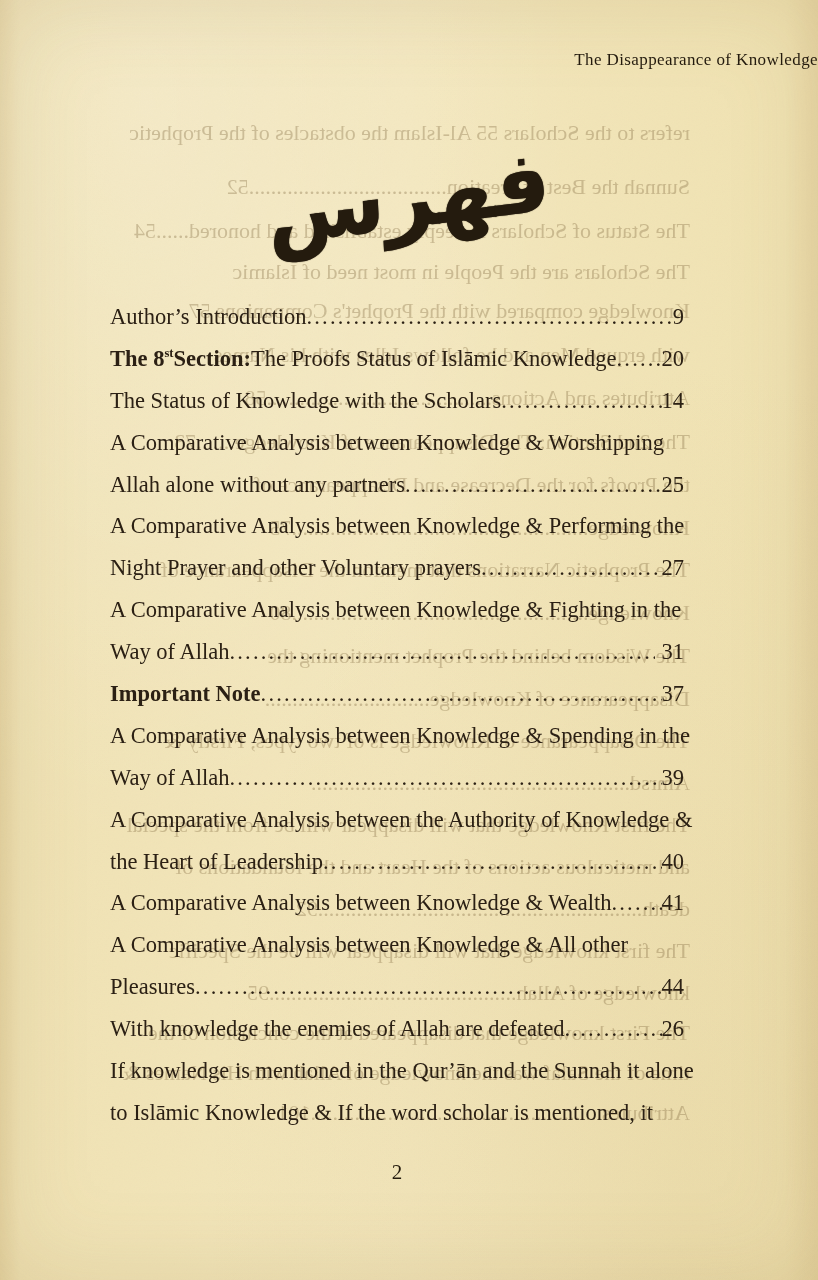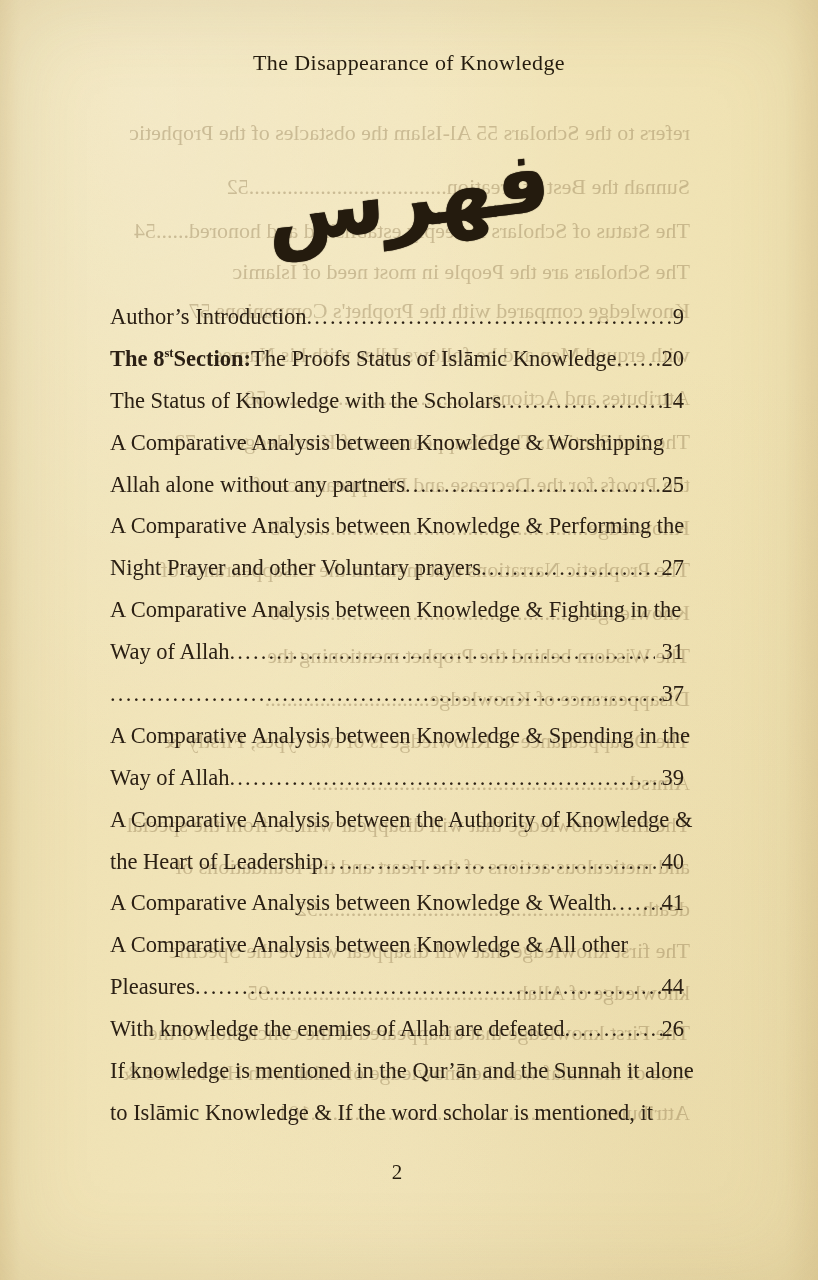--- a/index.html
+++ b/index.html
@@ -15,21 +15,21 @@
       radial-gradient(ellipse at 85% 95%, rgba(190,160,90,0.12), rgba(255,255,255,0) 50%),
       linear-gradient(90deg, #e7d6a5 0%, #f0e2b4 2.5%, #f3e6bc 50%, #f0e2b2 96%, #e9d8a7 100%),
       #f1e3b6;
     box-shadow: inset 0 0 90px rgba(150,120,60,0.18);
     color:#2b2014;
   }
   .grain{position:absolute;inset:0;width:100%;height:100%;opacity:.45;pointer-events:none;}
 
   .running-head{
     position:absolute;top:50px;left:0;width:100%;
-    text-align:center;font-size:22px;letter-spacing:.4px;color:#241b0e;
+    text-align:right;font-size:17px;letter-spacing:.4px;color:#241b0e;
   }
 
   .calligraphy{
     position:absolute;top:142px;left:0;width:100%;height:120px;
     text-align:center;
   }
   .calligraphy .glyph{
     display:inline-block;
     font-family:"DejaVu Sans", sans-serif;
     font-size:86px;font-weight:bold;line-height:110px;
@@ -174,20 +174,21 @@
       <span>A Comparative Analysis between Knowledge &amp; Fighting in the</span>
     </div>
 
     <div class="toc-line">
       <span>Way of Allah</span>
       <span class="lead"></span>
       <span class="num sp">31</span>
     </div>
 
     <div class="toc-line">
+      <span class="b">Important Note</span>
       <span class="lead"></span>
       <span class="num">37</span>
     </div>
 
     <div class="toc-line">
       <span>A Comparative Analysis between Knowledge &amp; Spending in the</span>
     </div>
 
     <div class="toc-line">
       <span>Way of Allah</span>

